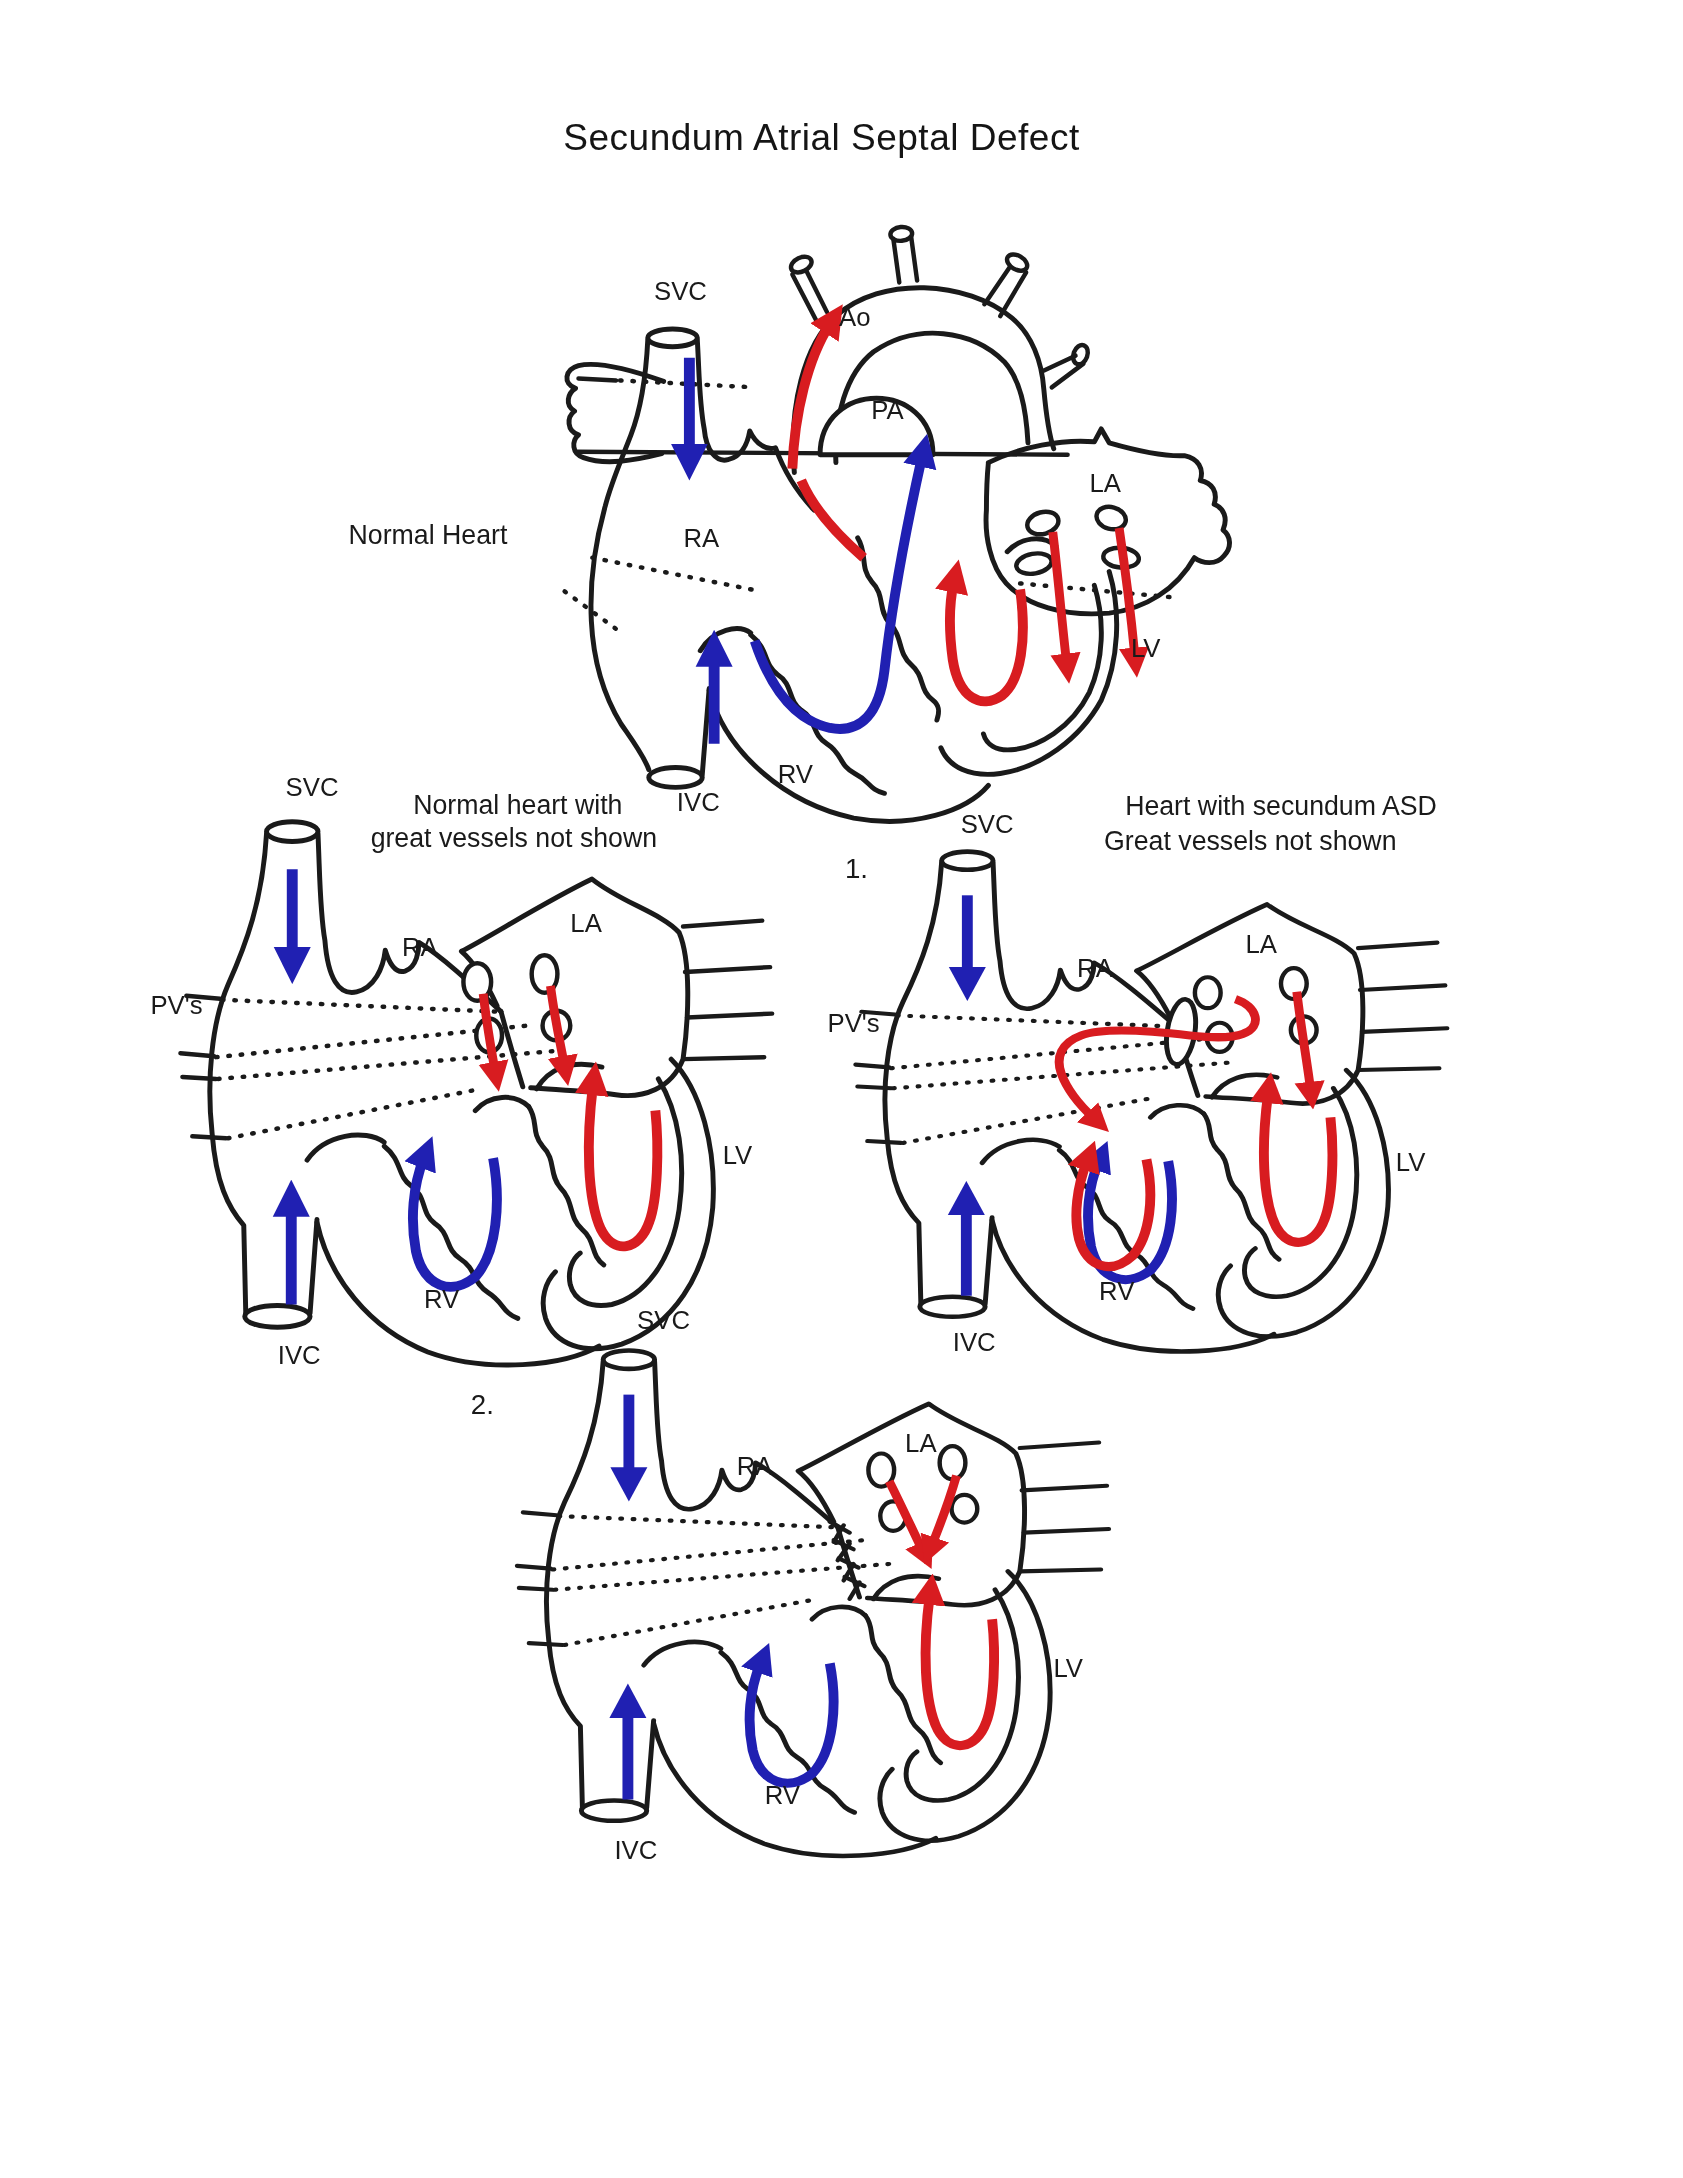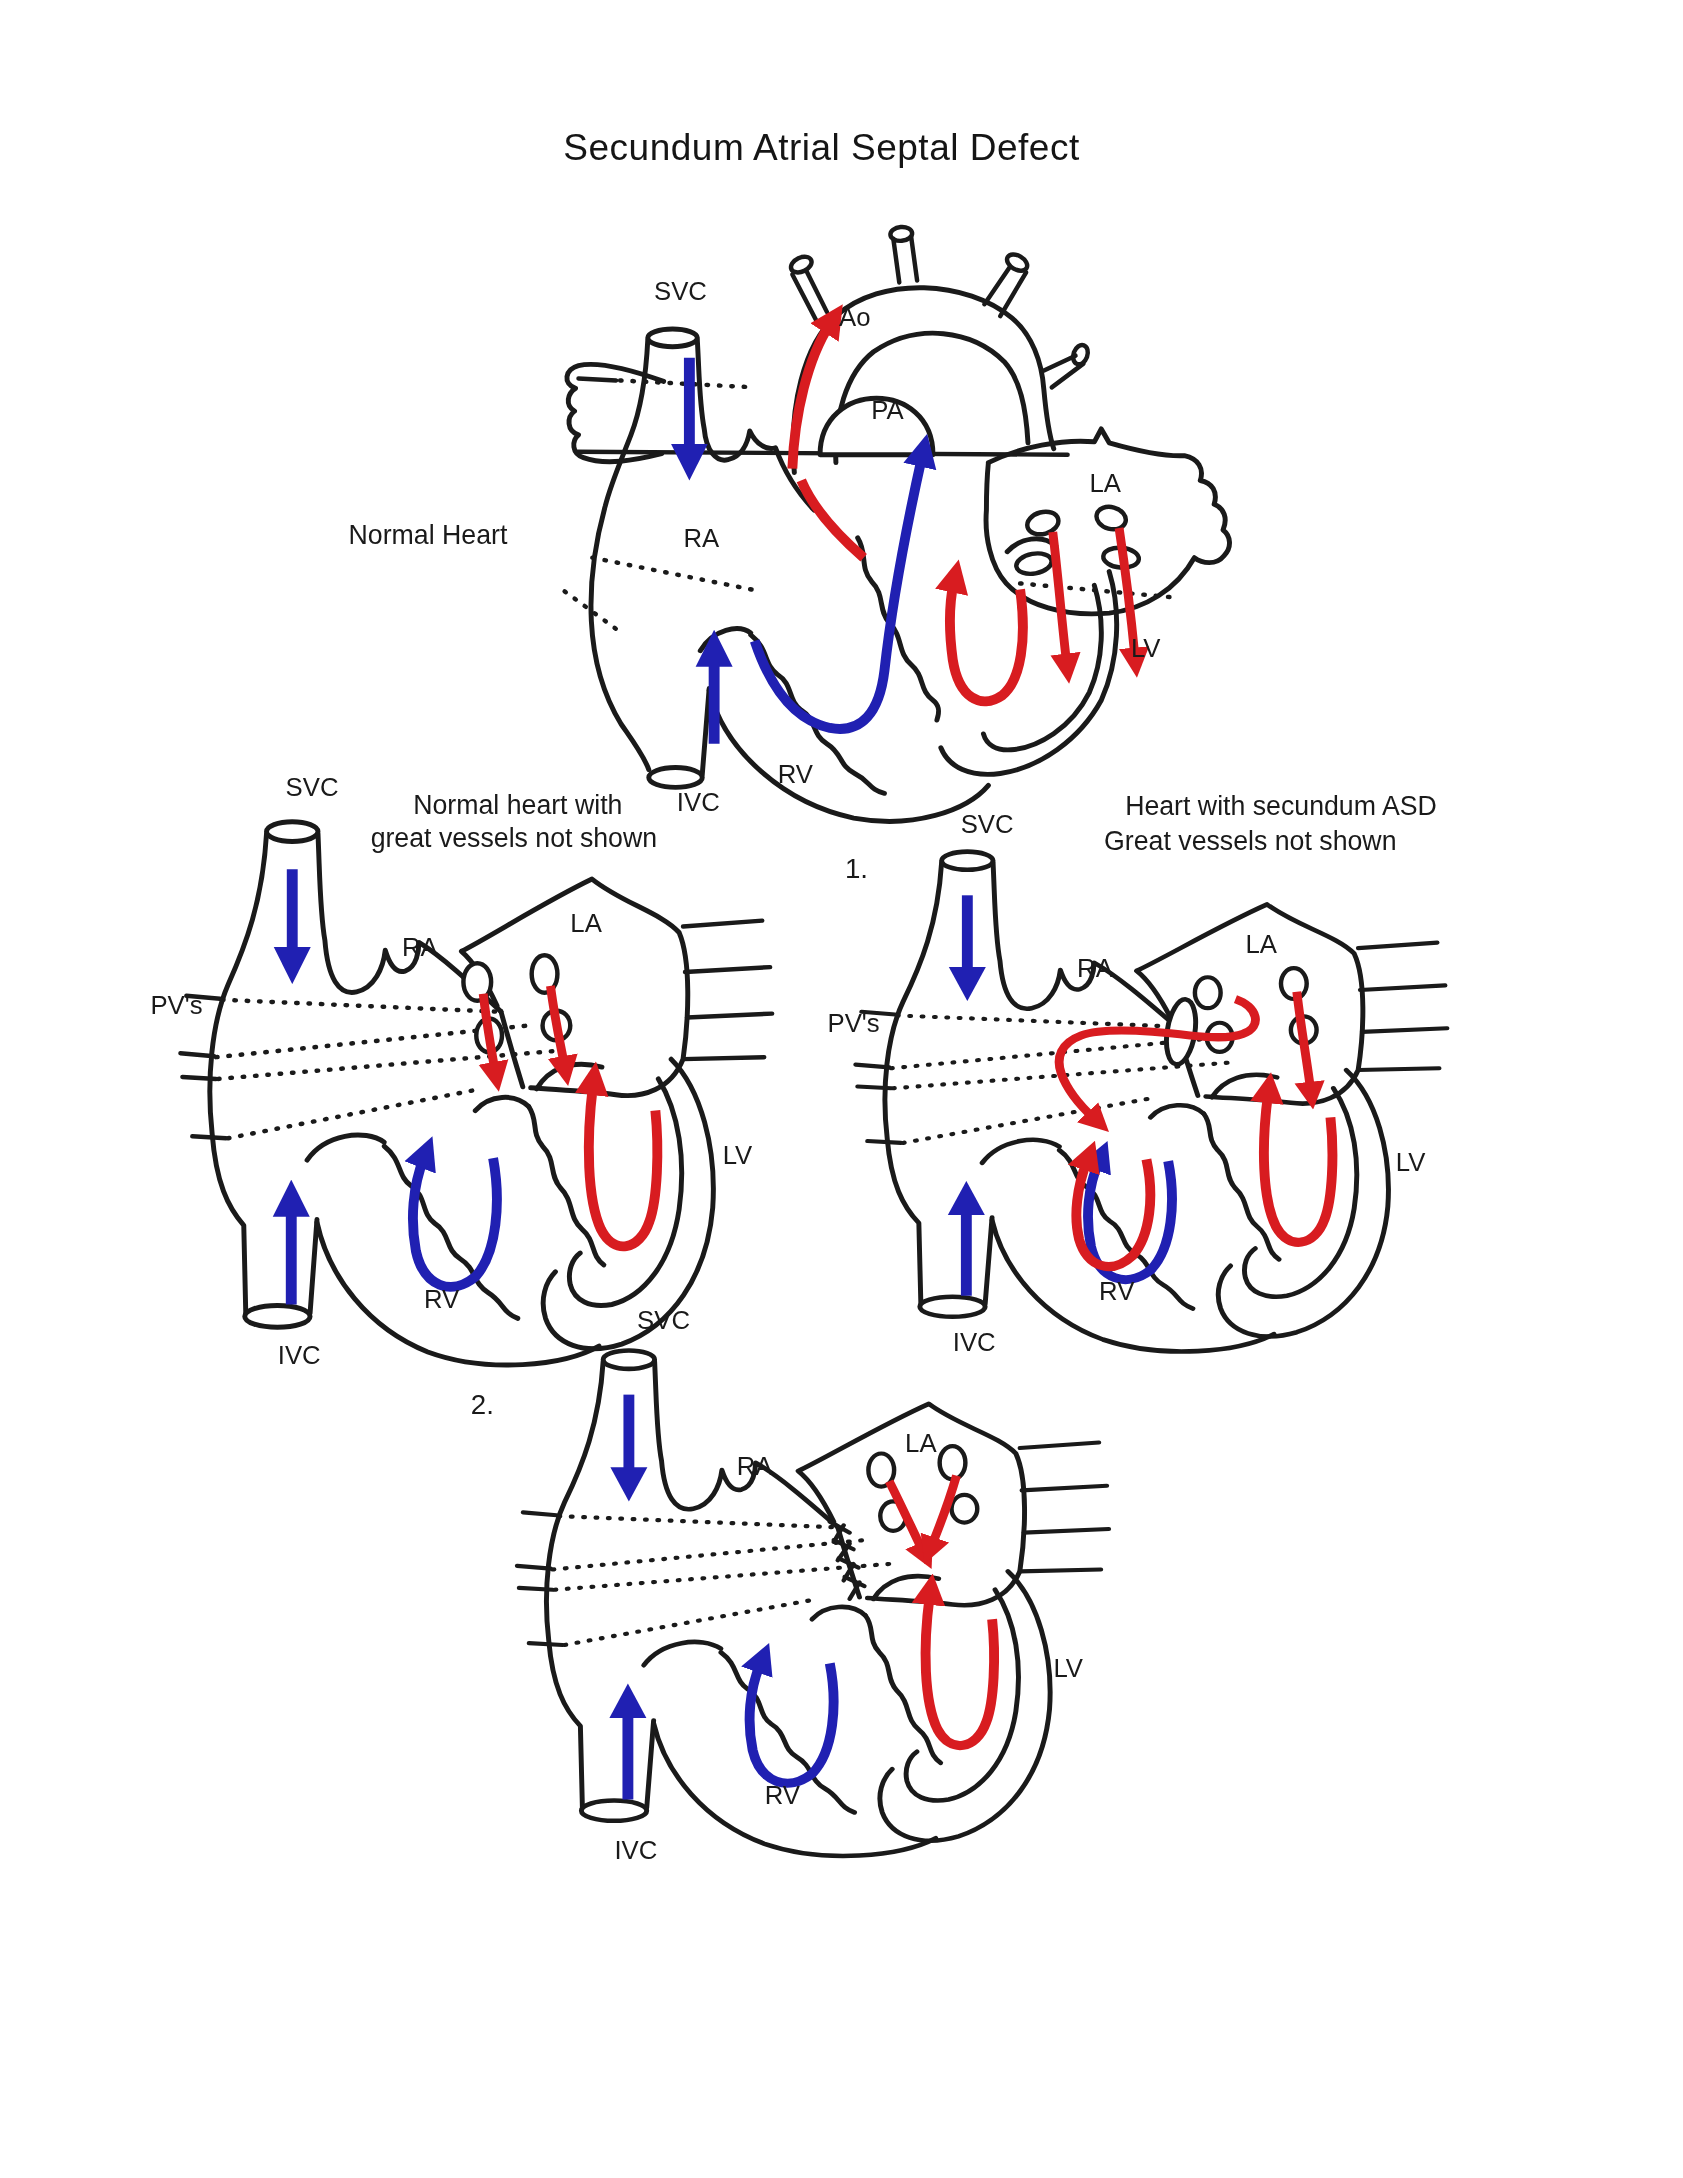--- a/index.html
+++ b/index.html
@@ -1,19 +1,19 @@
 <!DOCTYPE html>
 <html><head>
 <meta charset="utf-8">
 <style>
   html,body{margin:0;padding:0;background:#ffffff;}
   .sheet{position:relative;width:1683px;height:2178px;background:#ffffff;overflow:hidden;
          font-family:"Liberation Sans", sans-serif;color:#1a1a1a;}
   .page-title{position:absolute;left:455px;top:117px;width:733px;text-align:center;
-              font-size:37px;letter-spacing:0.5px;color:#151515;margin-top:10px;}
+              font-size:37px;letter-spacing:0.5px;color:#151515;}
   svg{position:absolute;overflow:visible;}
   .ink{stroke:#1a1a1a;fill:none;stroke-width:5;stroke-linecap:round;stroke-linejoin:round;}
   .thin{stroke-width:4.5;}
   .dot{stroke:#1a1a1a;fill:none;stroke-width:4.5;stroke-linecap:round;stroke-dasharray:1.5 11;}
   .ab{stroke:#2020b2;fill:none;stroke-linecap:butt;stroke-linejoin:round;}
   .ar{stroke:#d81c20;fill:none;stroke-linecap:butt;stroke-linejoin:round;}
   .wh{fill:#ffffff;}
   text{fill:#1a1a1a;font-family:"Liberation Sans", sans-serif;font-size:26px;}
   text.cap{font-size:27px;}
   text.num{font-size:28px;}

